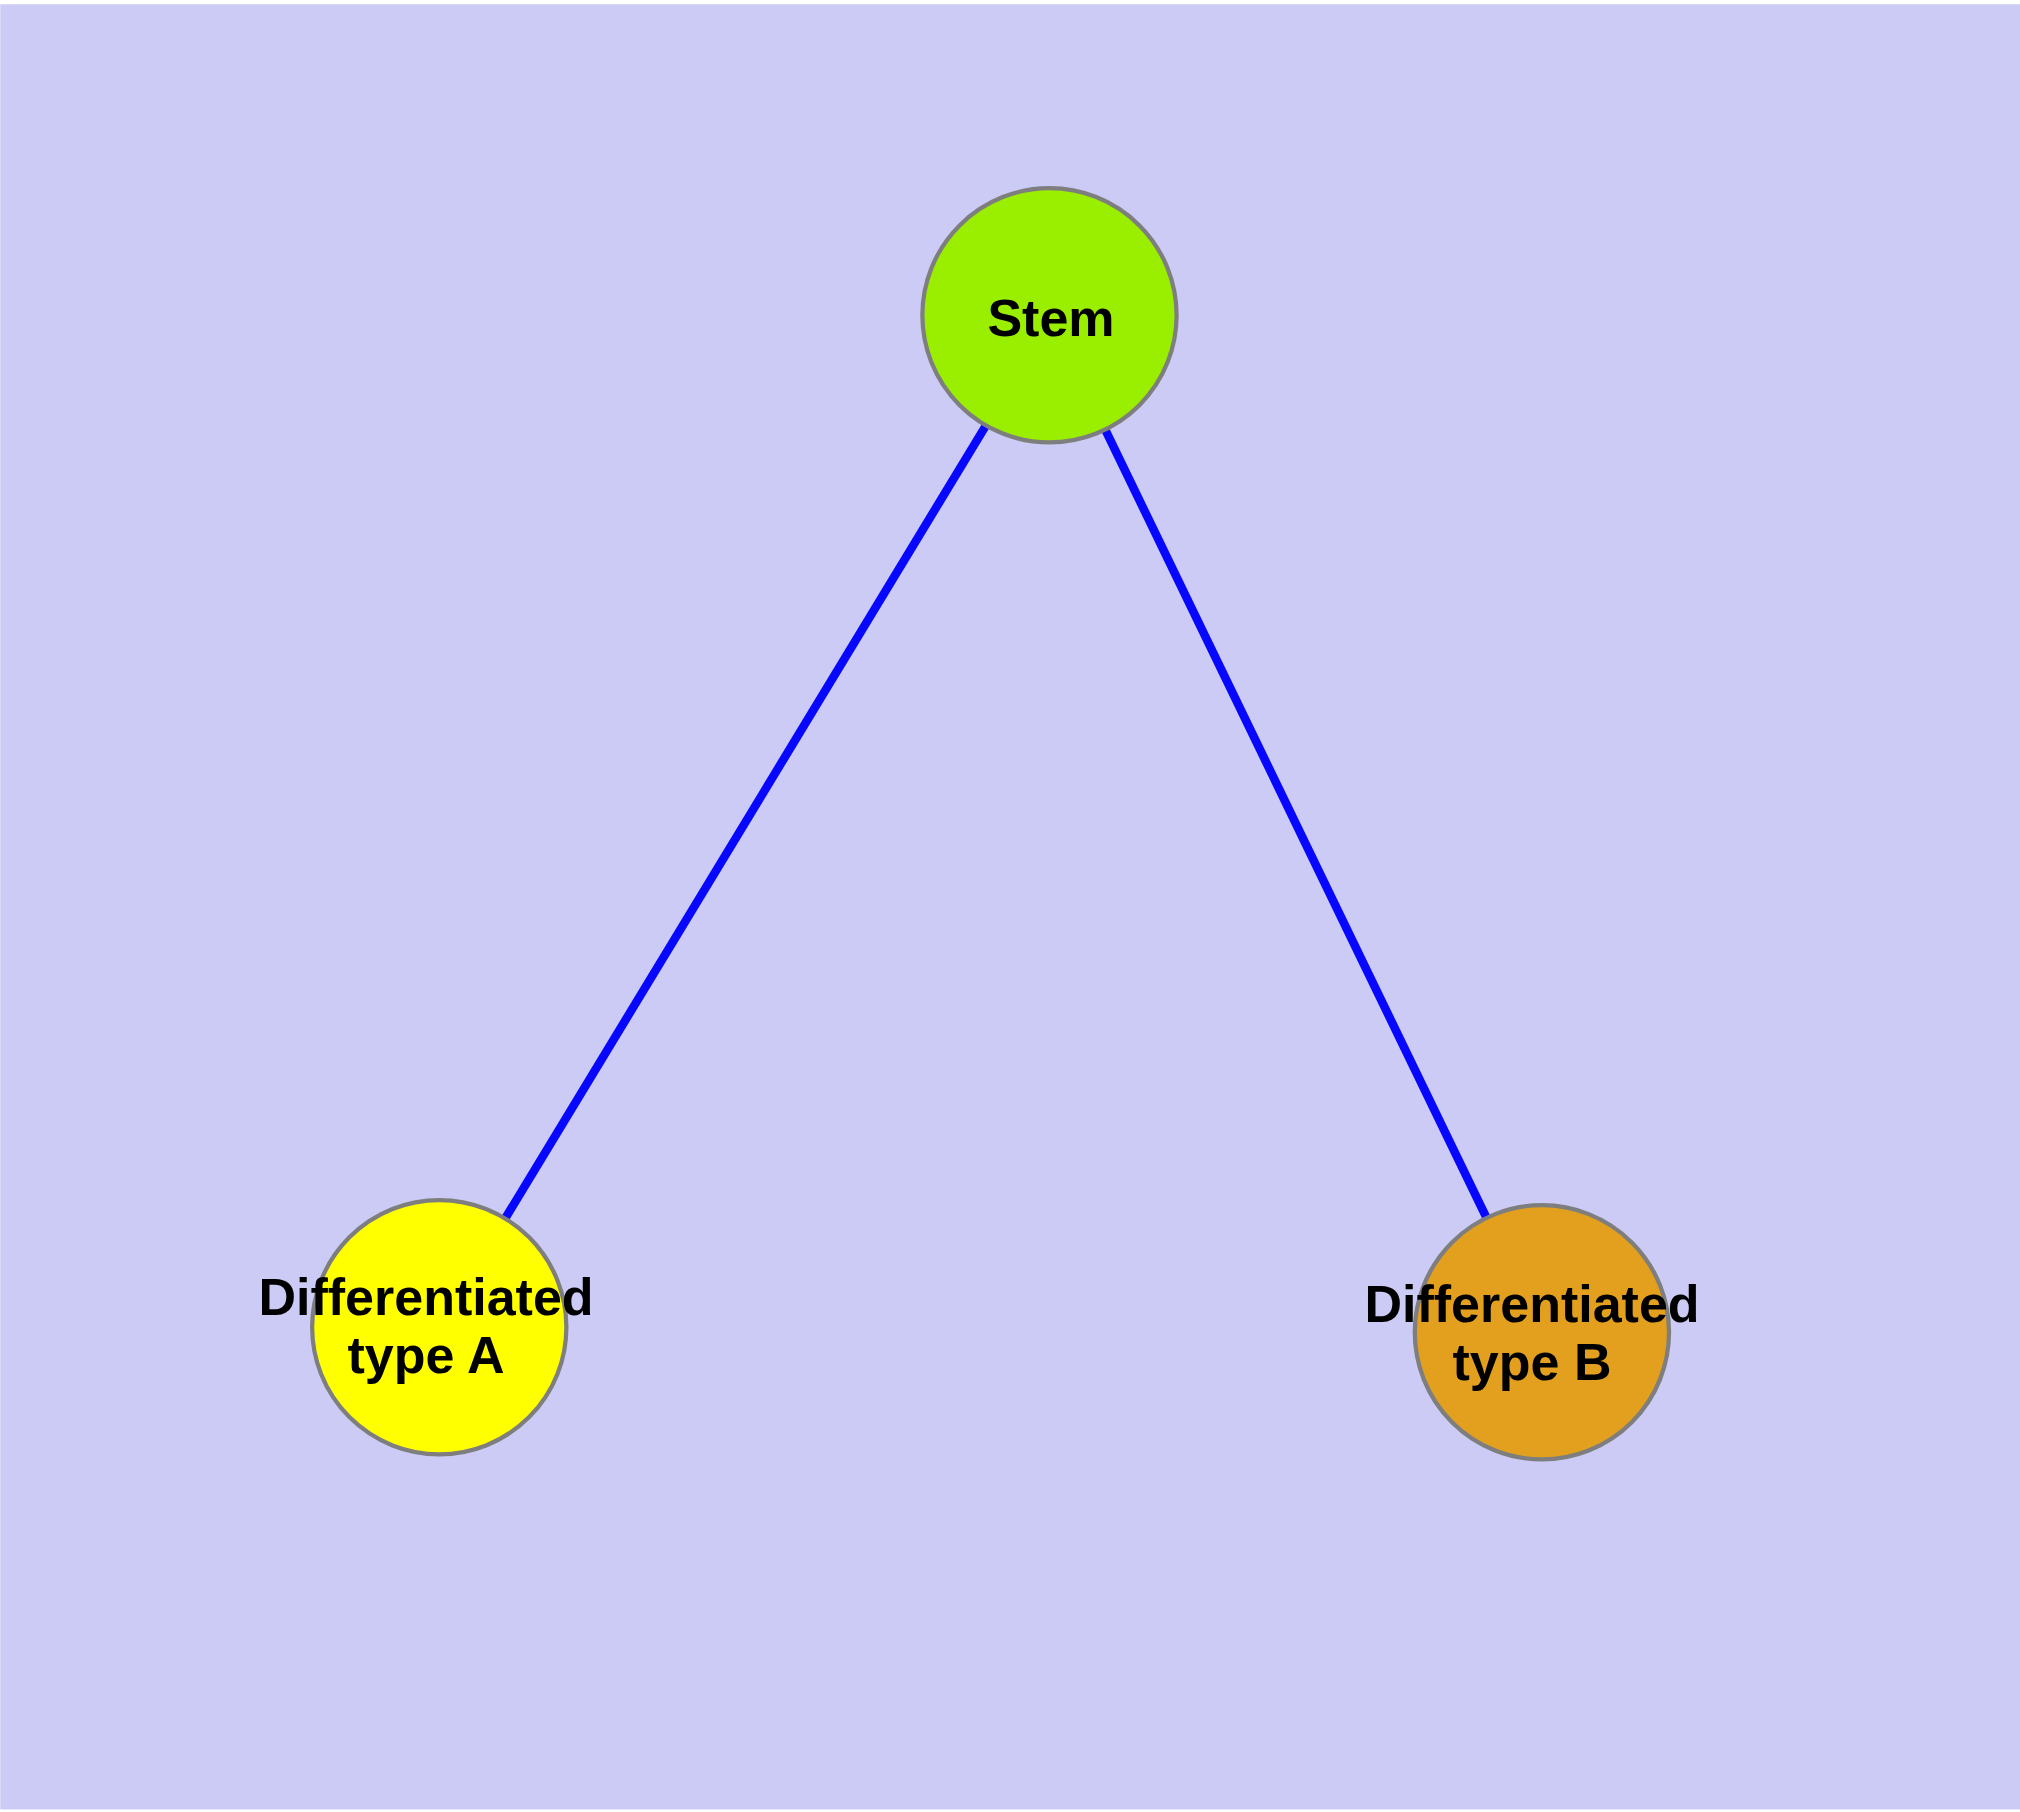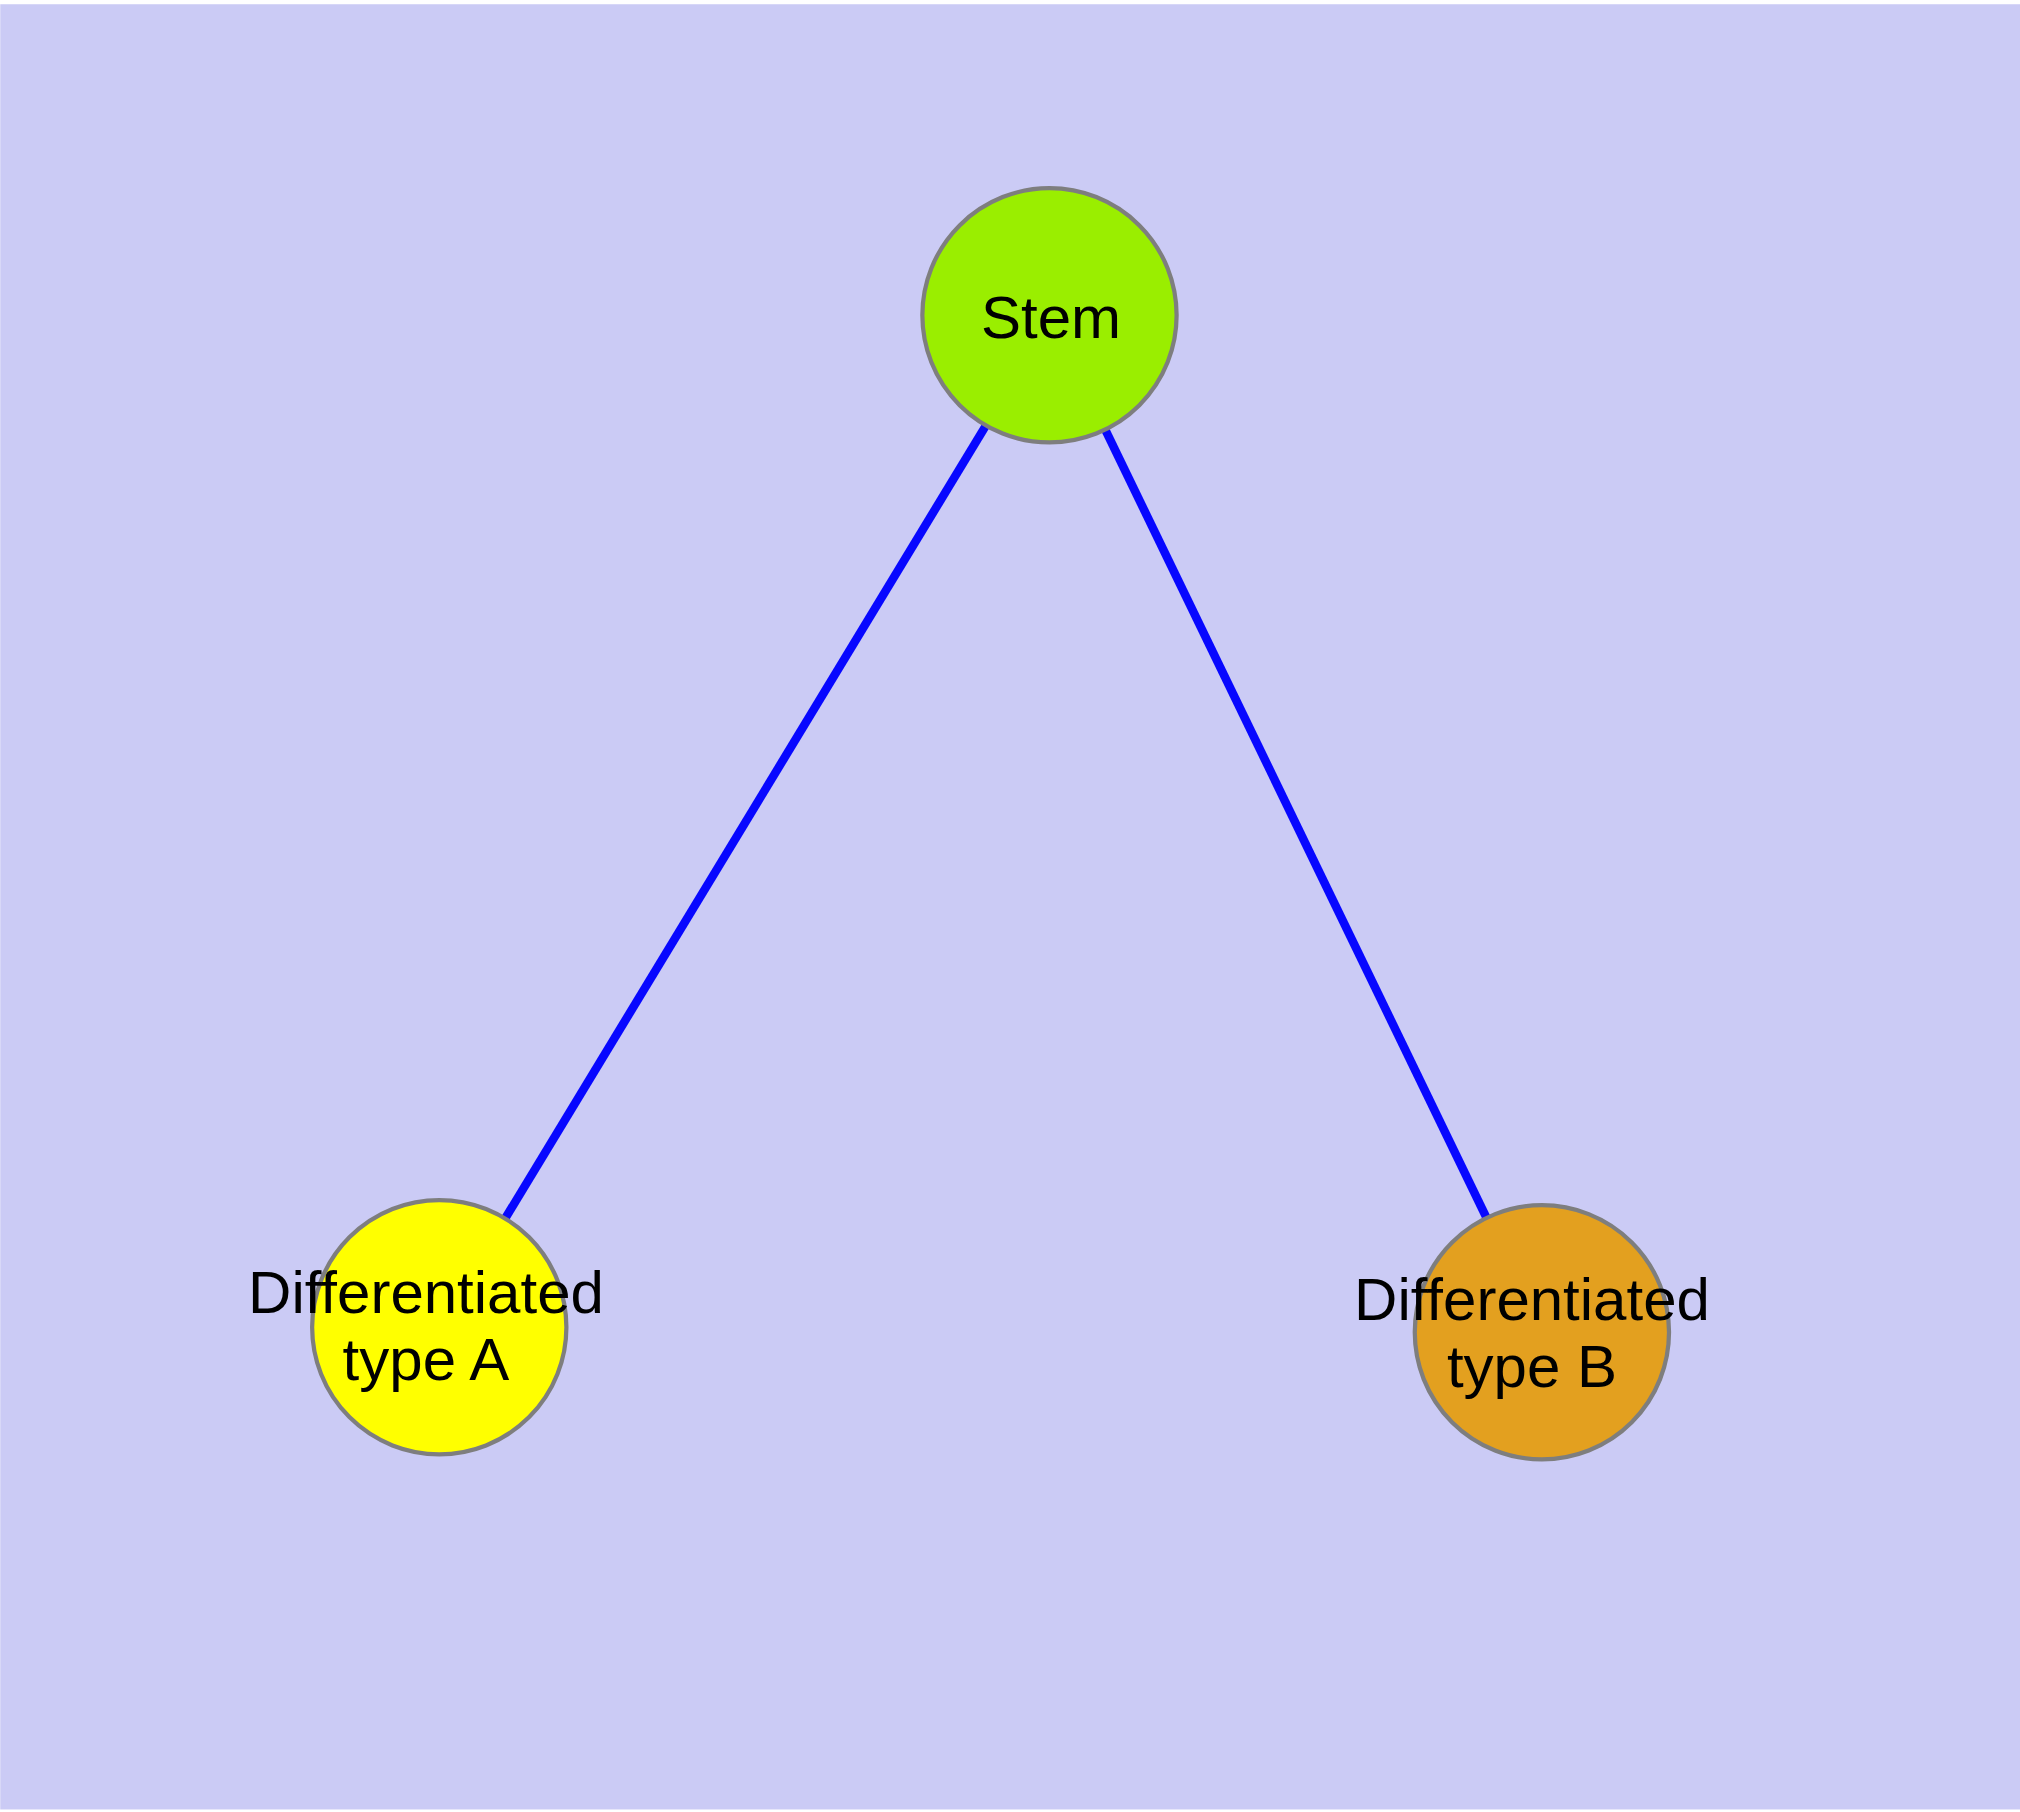--- a/index.html
+++ b/index.html
@@ -27,22 +27,22 @@
     stroke-width: 10px;
   }
   .node-circle {
     stroke: #7E7E7E; 
     stroke-width: 5px;
   }
   .node-label {
     position: absolute;
     transform: translate(-50%, -50%);
     color: #000000; 
-    font-weight: normal;
-    font-size: 60px;
+    font-weight: bold;
+    font-size: 52px;
     line-height: 1.12;
     text-align: center;
     white-space: pre-line;
   }
 </style>
 </head>
 <body>
 
 <div class="canvas">
 

